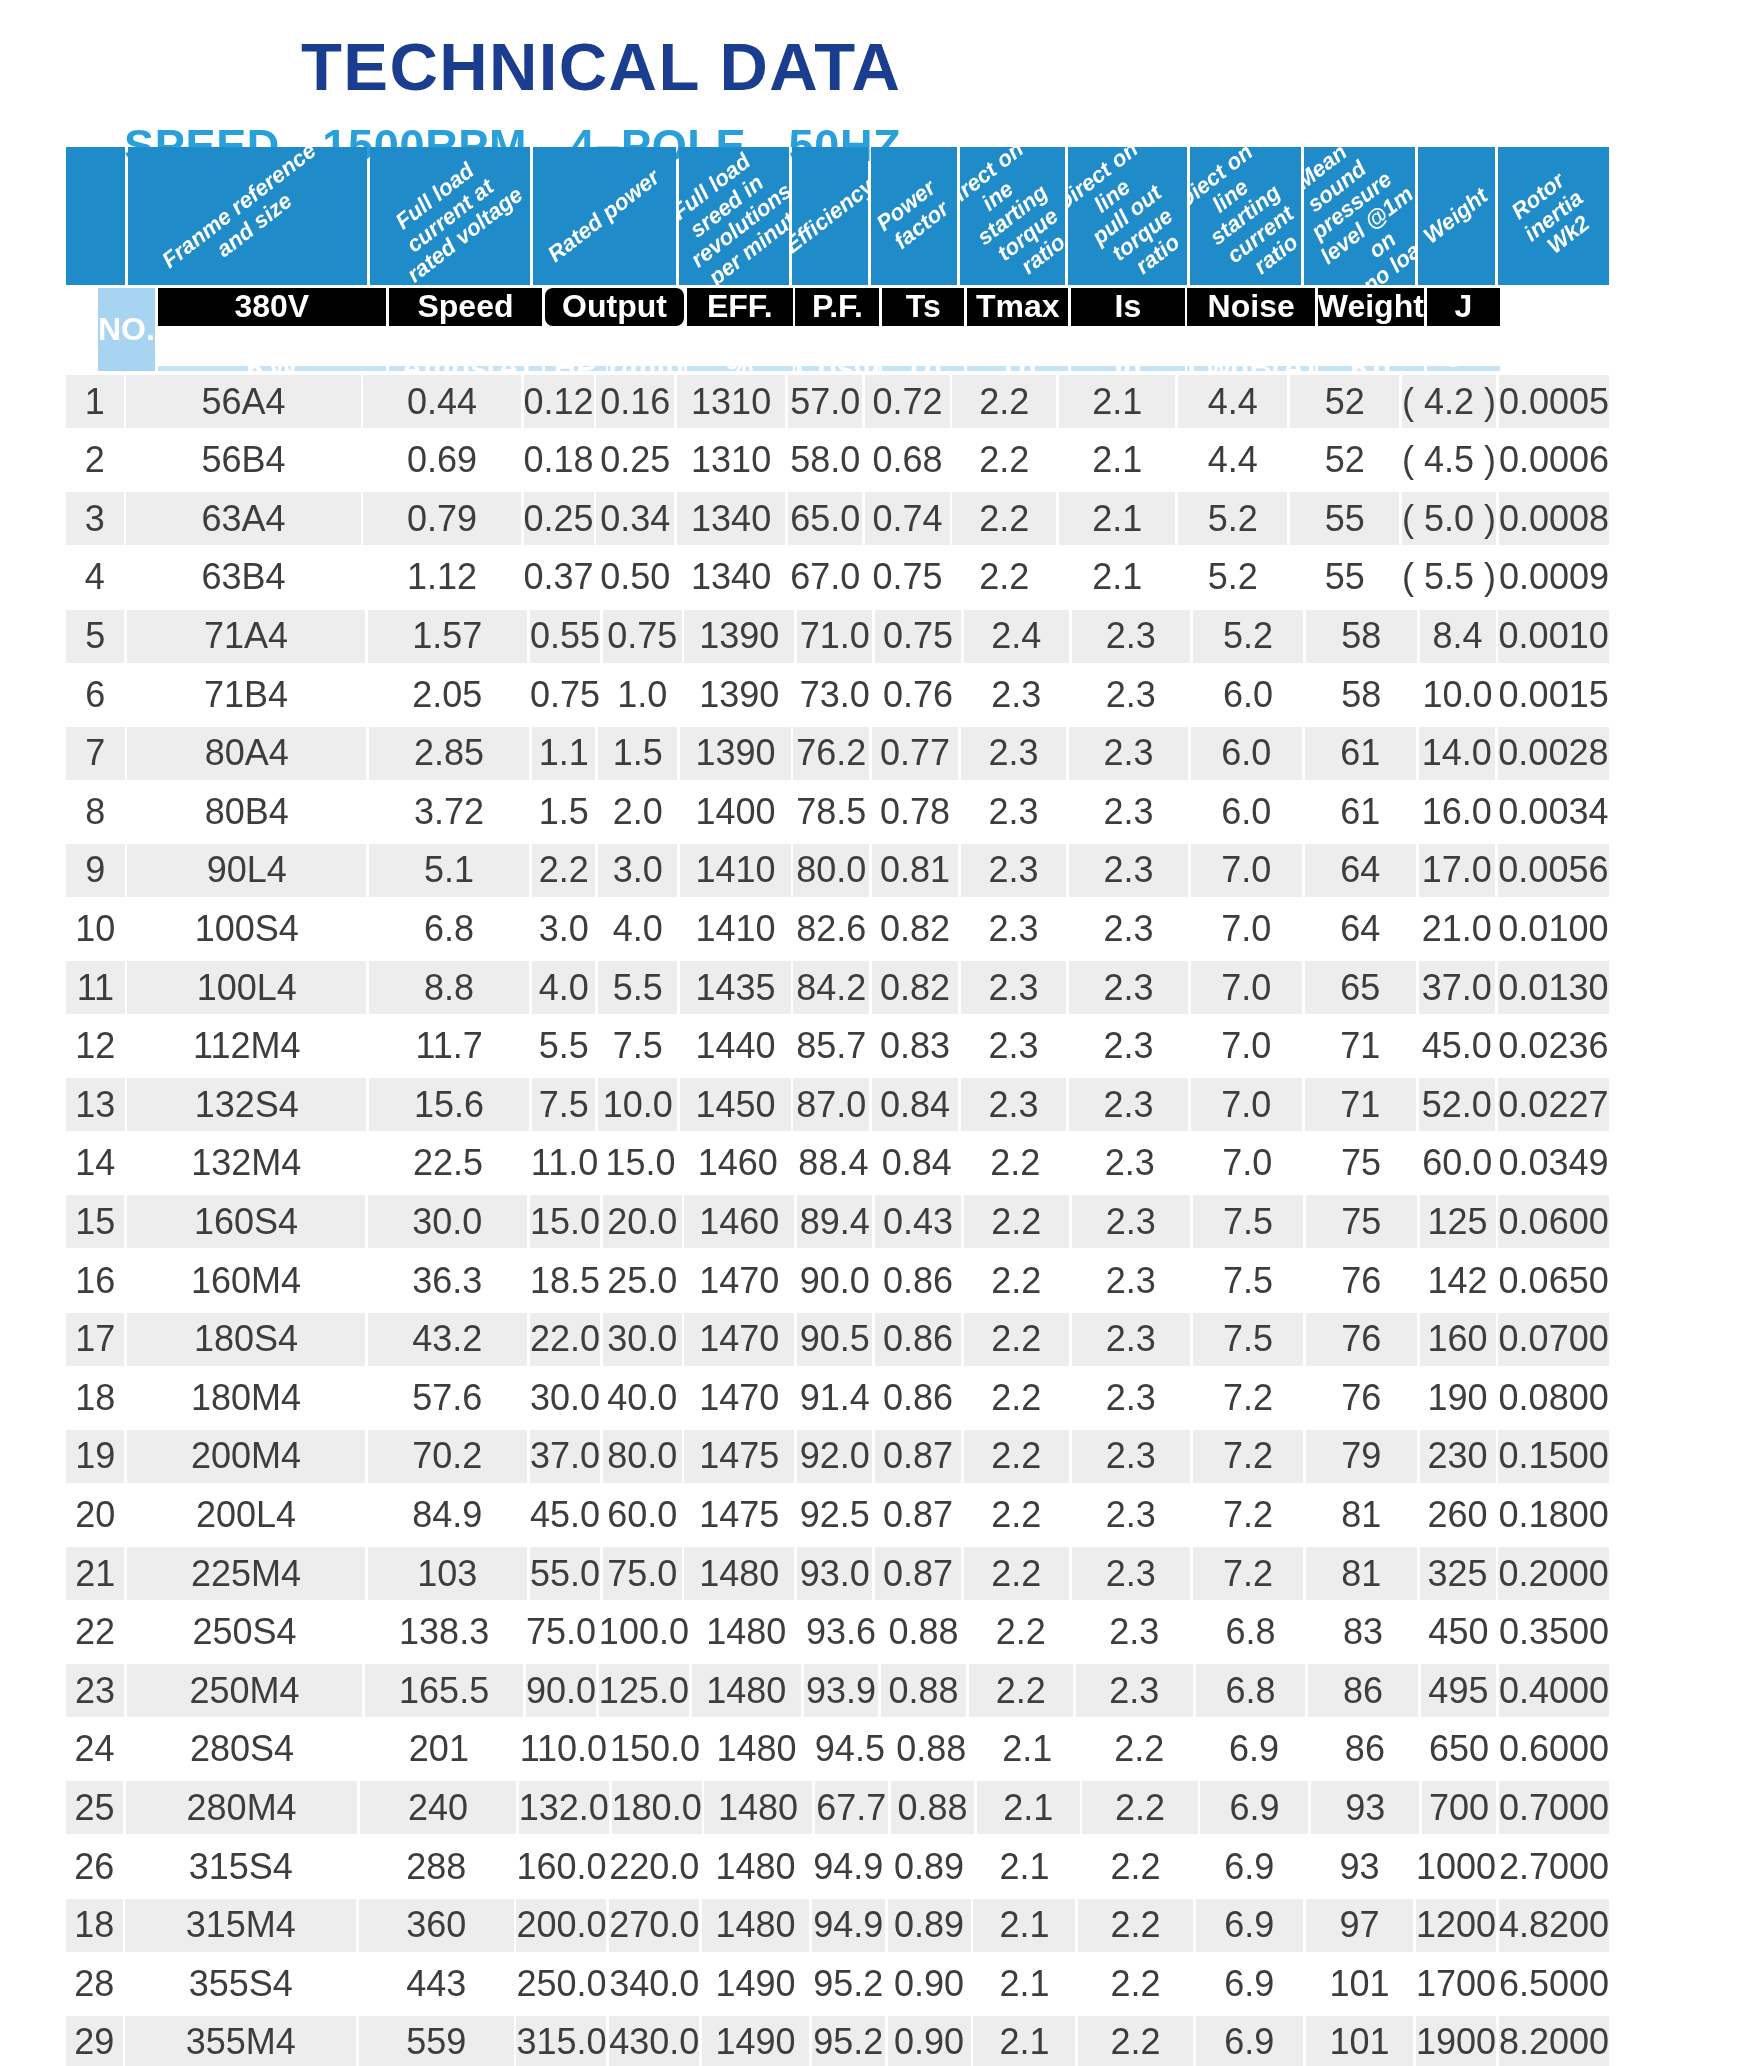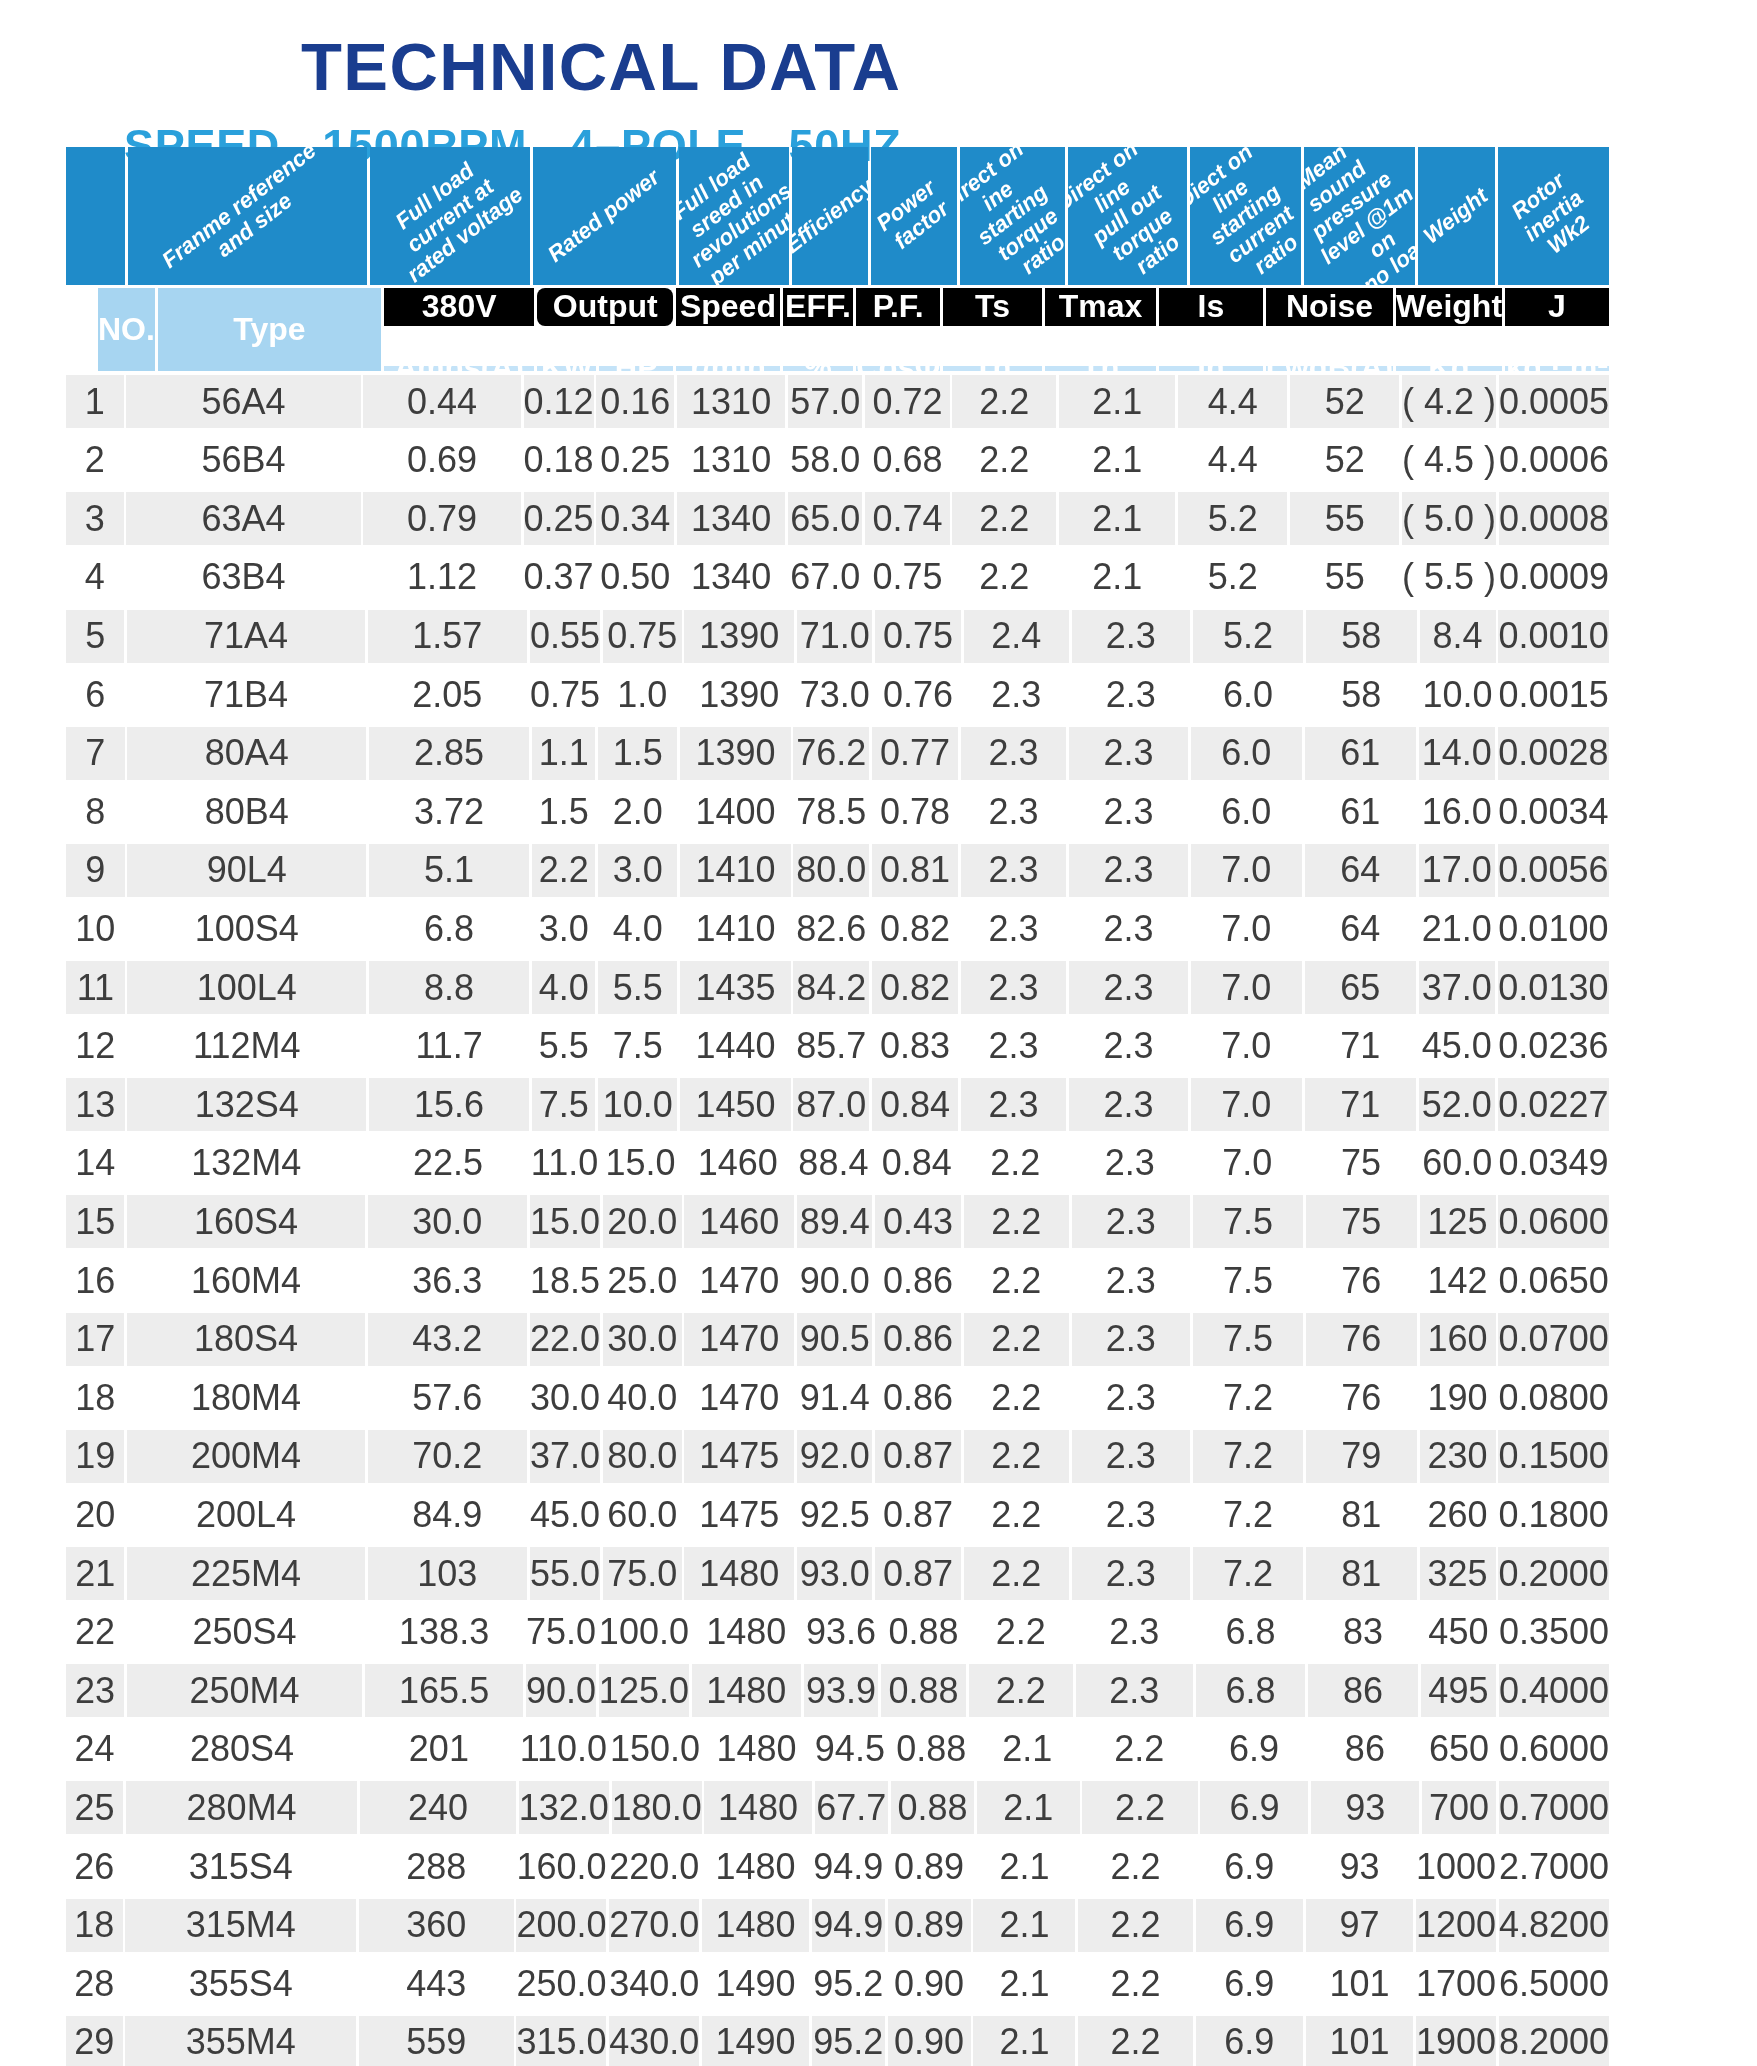--- a/index.html
+++ b/index.html
@@ -94,21 +94,20 @@
     <div class="diag-cell">
         <div class="diag-text">Weight</div>
       </div>
     <div class="diag-cell">
         <div class="diag-text">Rotor inertia Wk2</div>
       </div>
   </div>
 
   <div class="cols14 sub-band">
     <div class="sub-cell span2">NO.</div>
-    <div class="sub-cell span2">Type</div>
     <div class="sub-cell r1">380V</div>
     <div class="sub-cell r1" style="grid-column:4 / span 2;border-radius:8px;">Output</div>
     <div class="sub-cell r1">Speed</div>
     <div class="sub-cell r1">EFF.</div>
     <div class="sub-cell r1">P.F.</div>
     <div class="sub-cell r1">Ts</div>
     <div class="sub-cell r1">Tmax</div>
     <div class="sub-cell r1">Is</div>
     <div class="sub-cell r1">Noise</div>
     <div class="sub-cell r1">Weight</div>

